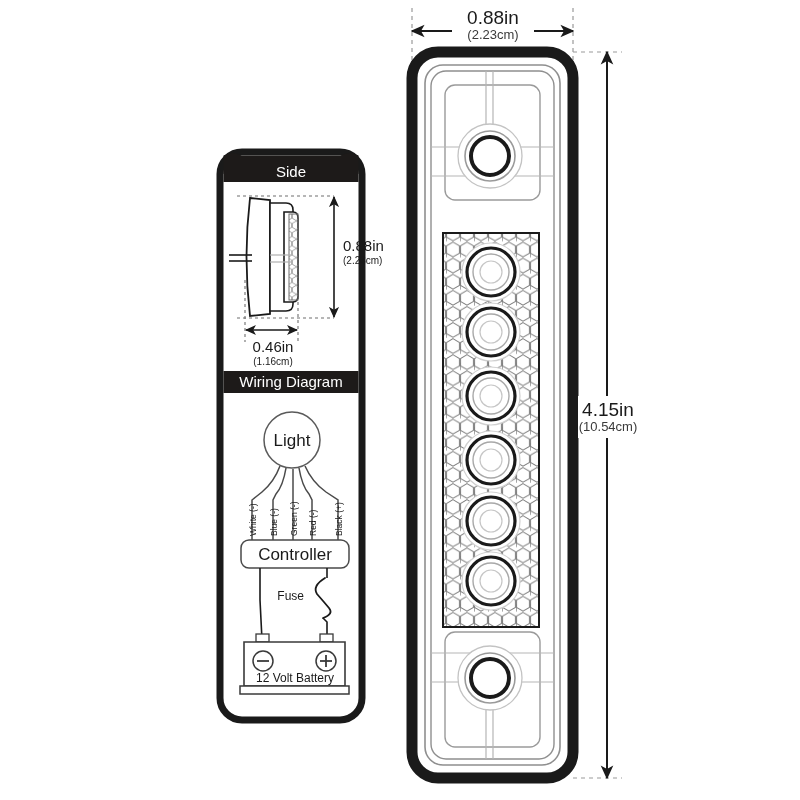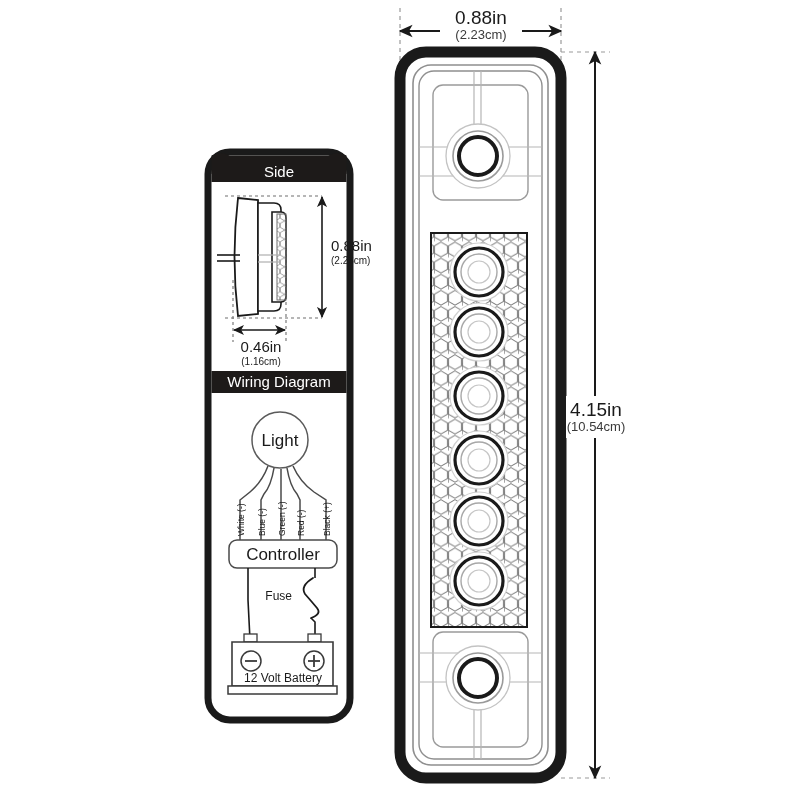--- a/index.html
+++ b/index.html
@@ -1,18 +1,18 @@
 <!DOCTYPE html>
 <html><head>
 <meta charset="utf-8">
 <style>
   html,body{margin:0;padding:0;background:#ffffff;}
   body{width:800px;height:800px;position:relative;overflow:hidden;
        font-family:"Liberation Sans",sans-serif;color:#111;}
-  .stage{position:absolute;inset:0;}
+  .stage{position:absolute;inset:0;padding-left:12px;}
   svg{display:block;}
   .dimtxt{font-family:"Liberation Sans",sans-serif;fill:#1a1a1a;}
   .dimbig{font-size:19px;}
   .dimsml{font-size:13px;fill:#3a3a3a;}
   .panel-hdr{font-size:15px;fill:#ffffff;font-family:"Liberation Sans",sans-serif;}
   .lbl-sm{font-size:8.5px;fill:#1a1a1a;font-family:"Liberation Sans",sans-serif;}
   .lbl-md{font-size:12px;fill:#1a1a1a;font-family:"Liberation Sans",sans-serif;}
   .lbl-lg{font-size:17px;fill:#1a1a1a;font-family:"Liberation Sans",sans-serif;}
 </style>
 </head>

